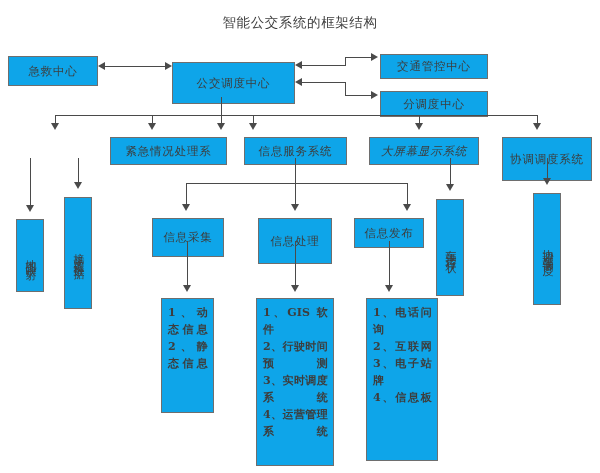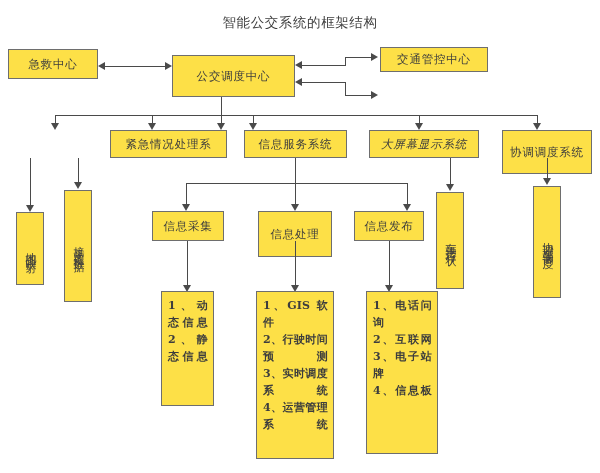--- a/index.html
+++ b/index.html
@@ -31,30 +31,31 @@
     letter-spacing: 0.6px;
     color: #3d3d3d;
     font-weight: 400;
     white-space: nowrap;
   }
   
   .box {
     position: absolute;
     box-sizing: border-box;
     border: 1.3px solid #6e6e6e;
-    background: #fde047;
+    background: #0ea5e9;
     color: #3d3d3d;
     display: flex;
     align-items: center;
     justify-content: center;
     text-align: center;
     font-size: 11.5px;
     letter-spacing: 0.8px;
     line-height: 1.25;
     white-space: nowrap;
+    margin-top: 7px;
   }
   .box.wide-space { letter-spacing: 2.6px; }
   
   .box.vertical {
     writing-mode: vertical-rl;
     text-orientation: upright;
     letter-spacing: 3.2px;
     white-space: nowrap;
     padding-top: 2px;
   }
@@ -110,20 +111,21 @@
 <div id="canvas">
 
   <div class="diagram-title">智能公交系统的框架结构</div>
 
   <div class="box" style="left:8px; top:49px; width:90px; height:30px;">急救中心</div>
 
   <div class="box" style="left:172px; top:55px; width:123px; height:42px;">公交调度中心</div>
 
   <div class="box" style="left:380px; top:47px; width:108px; height:25px;">交通管控中心</div>
 
+  <div class="box" style="left:380px; top:84px; width:108px; height:26px;">分调度中心</div>
 
   <div class="ln hln" style="left:105px; top:66px; width:63px;"></div>
   <div class="arrow left" style="left:98px; top:62px;"></div>
   <div class="arrow right" style="left:165px; top:62px;"></div>
 
   <div class="ln hln" style="left:302px; top:65px; width:44px;"></div>
   <div class="ln vln" style="left:345px; top:57px; height:9px;"></div>
   <div class="ln hln" style="left:345px; top:57px; width:28px;"></div>
   <div class="arrow left" style="left:295px; top:61px;"></div>
   <div class="arrow right" style="left:371px; top:53px;"></div>
@@ -180,21 +182,21 @@
 
   <div class="ln vln" style="left:186px; top:183px; height:23px;"></div>
   <div class="arrow down" style="left:182px; top:204px;"></div>
 
   <div class="ln vln" style="left:295px; top:183px; height:23px;"></div>
   <div class="arrow down" style="left:291px; top:204px;"></div>
 
   <div class="ln vln" style="left:407px; top:183px; height:23px;"></div>
   <div class="arrow down" style="left:403px; top:204px;"></div>
 
-  <div class="box" style="left:152px; top:211px; width:72px; height:30px;">信息采集</div>
+  <div class="box" style="left:152px; top:211px; width:72px; height:39px;">信息采集</div>
 
   <div class="box" style="left:258px; top:211px; width:74px; height:46px;">信息处理</div>
 
   <div class="box" style="left:354px; top:211px; width:70px; height:30px;">信息发布</div>
 
   <div class="ln vln" style="left:450px; top:158px; height:29px;"></div>
   <div class="arrow down" style="left:446px; top:184px;"></div>
   <div class="box vertical" style="left:436px; top:192px; width:28px; height:97px; font-size:11px;">车辆运行状</div>
 
   <div class="ln vln" style="left:547px; top:158px; height:23px;"></div>

